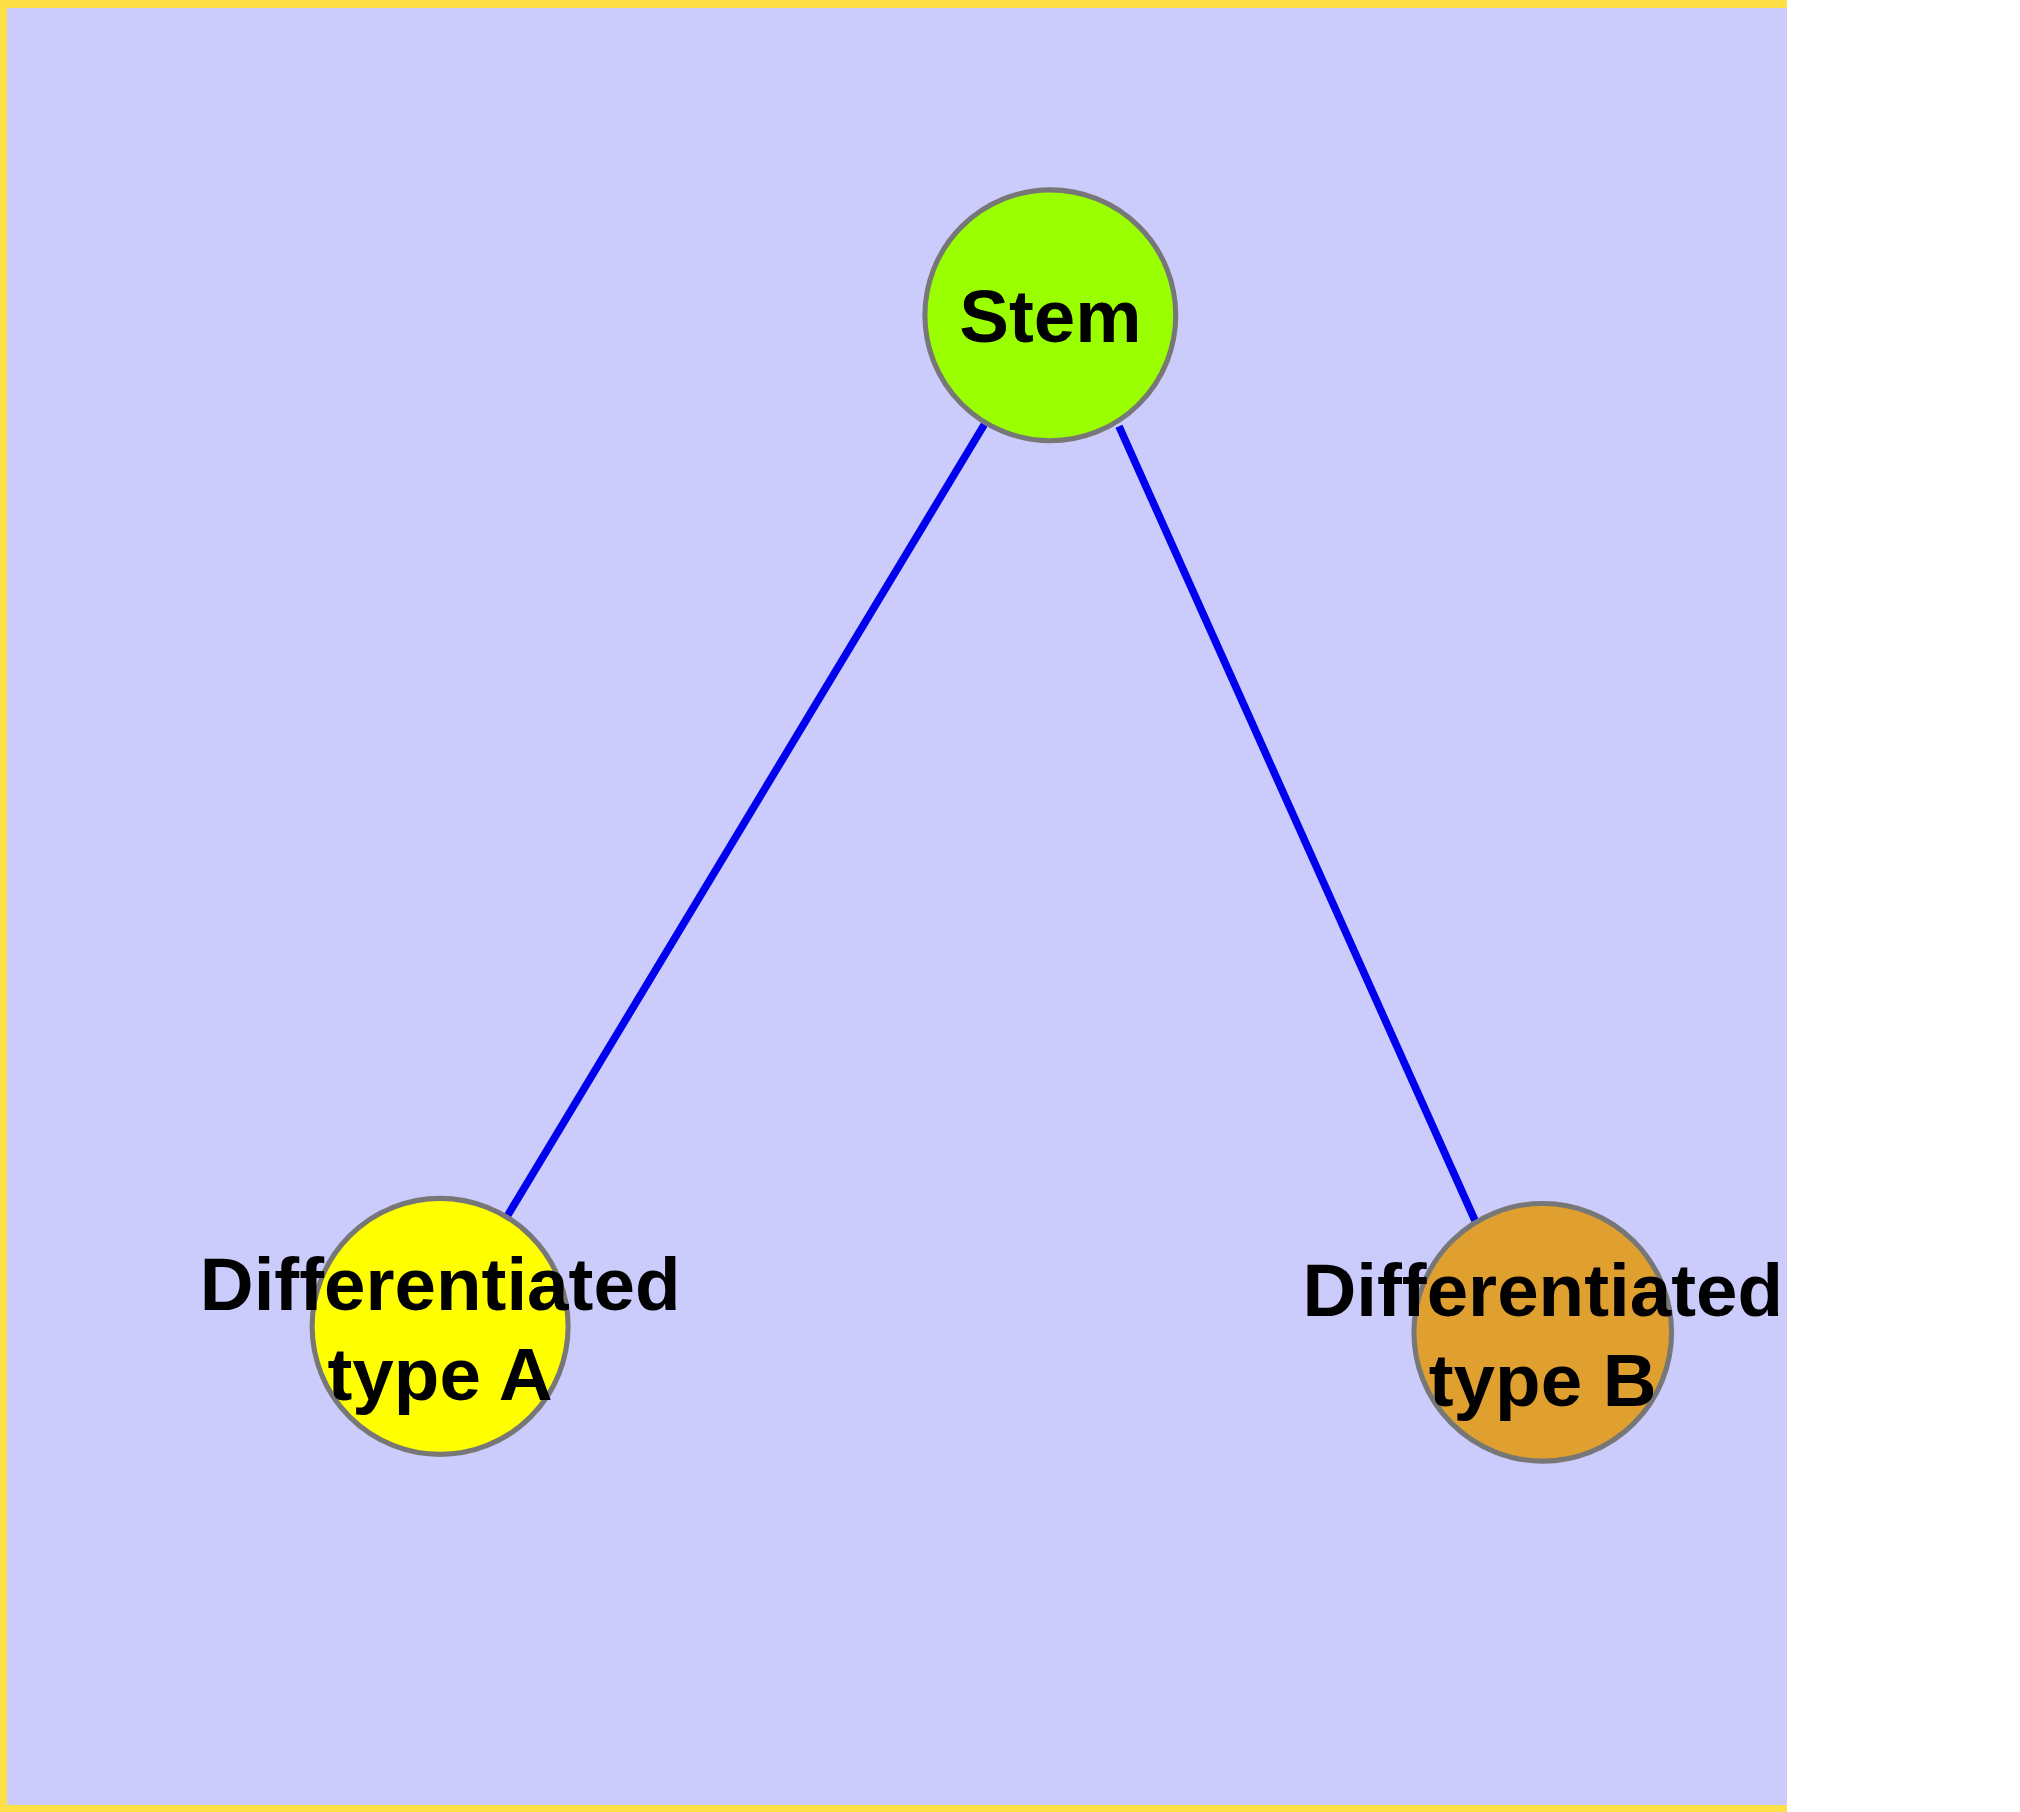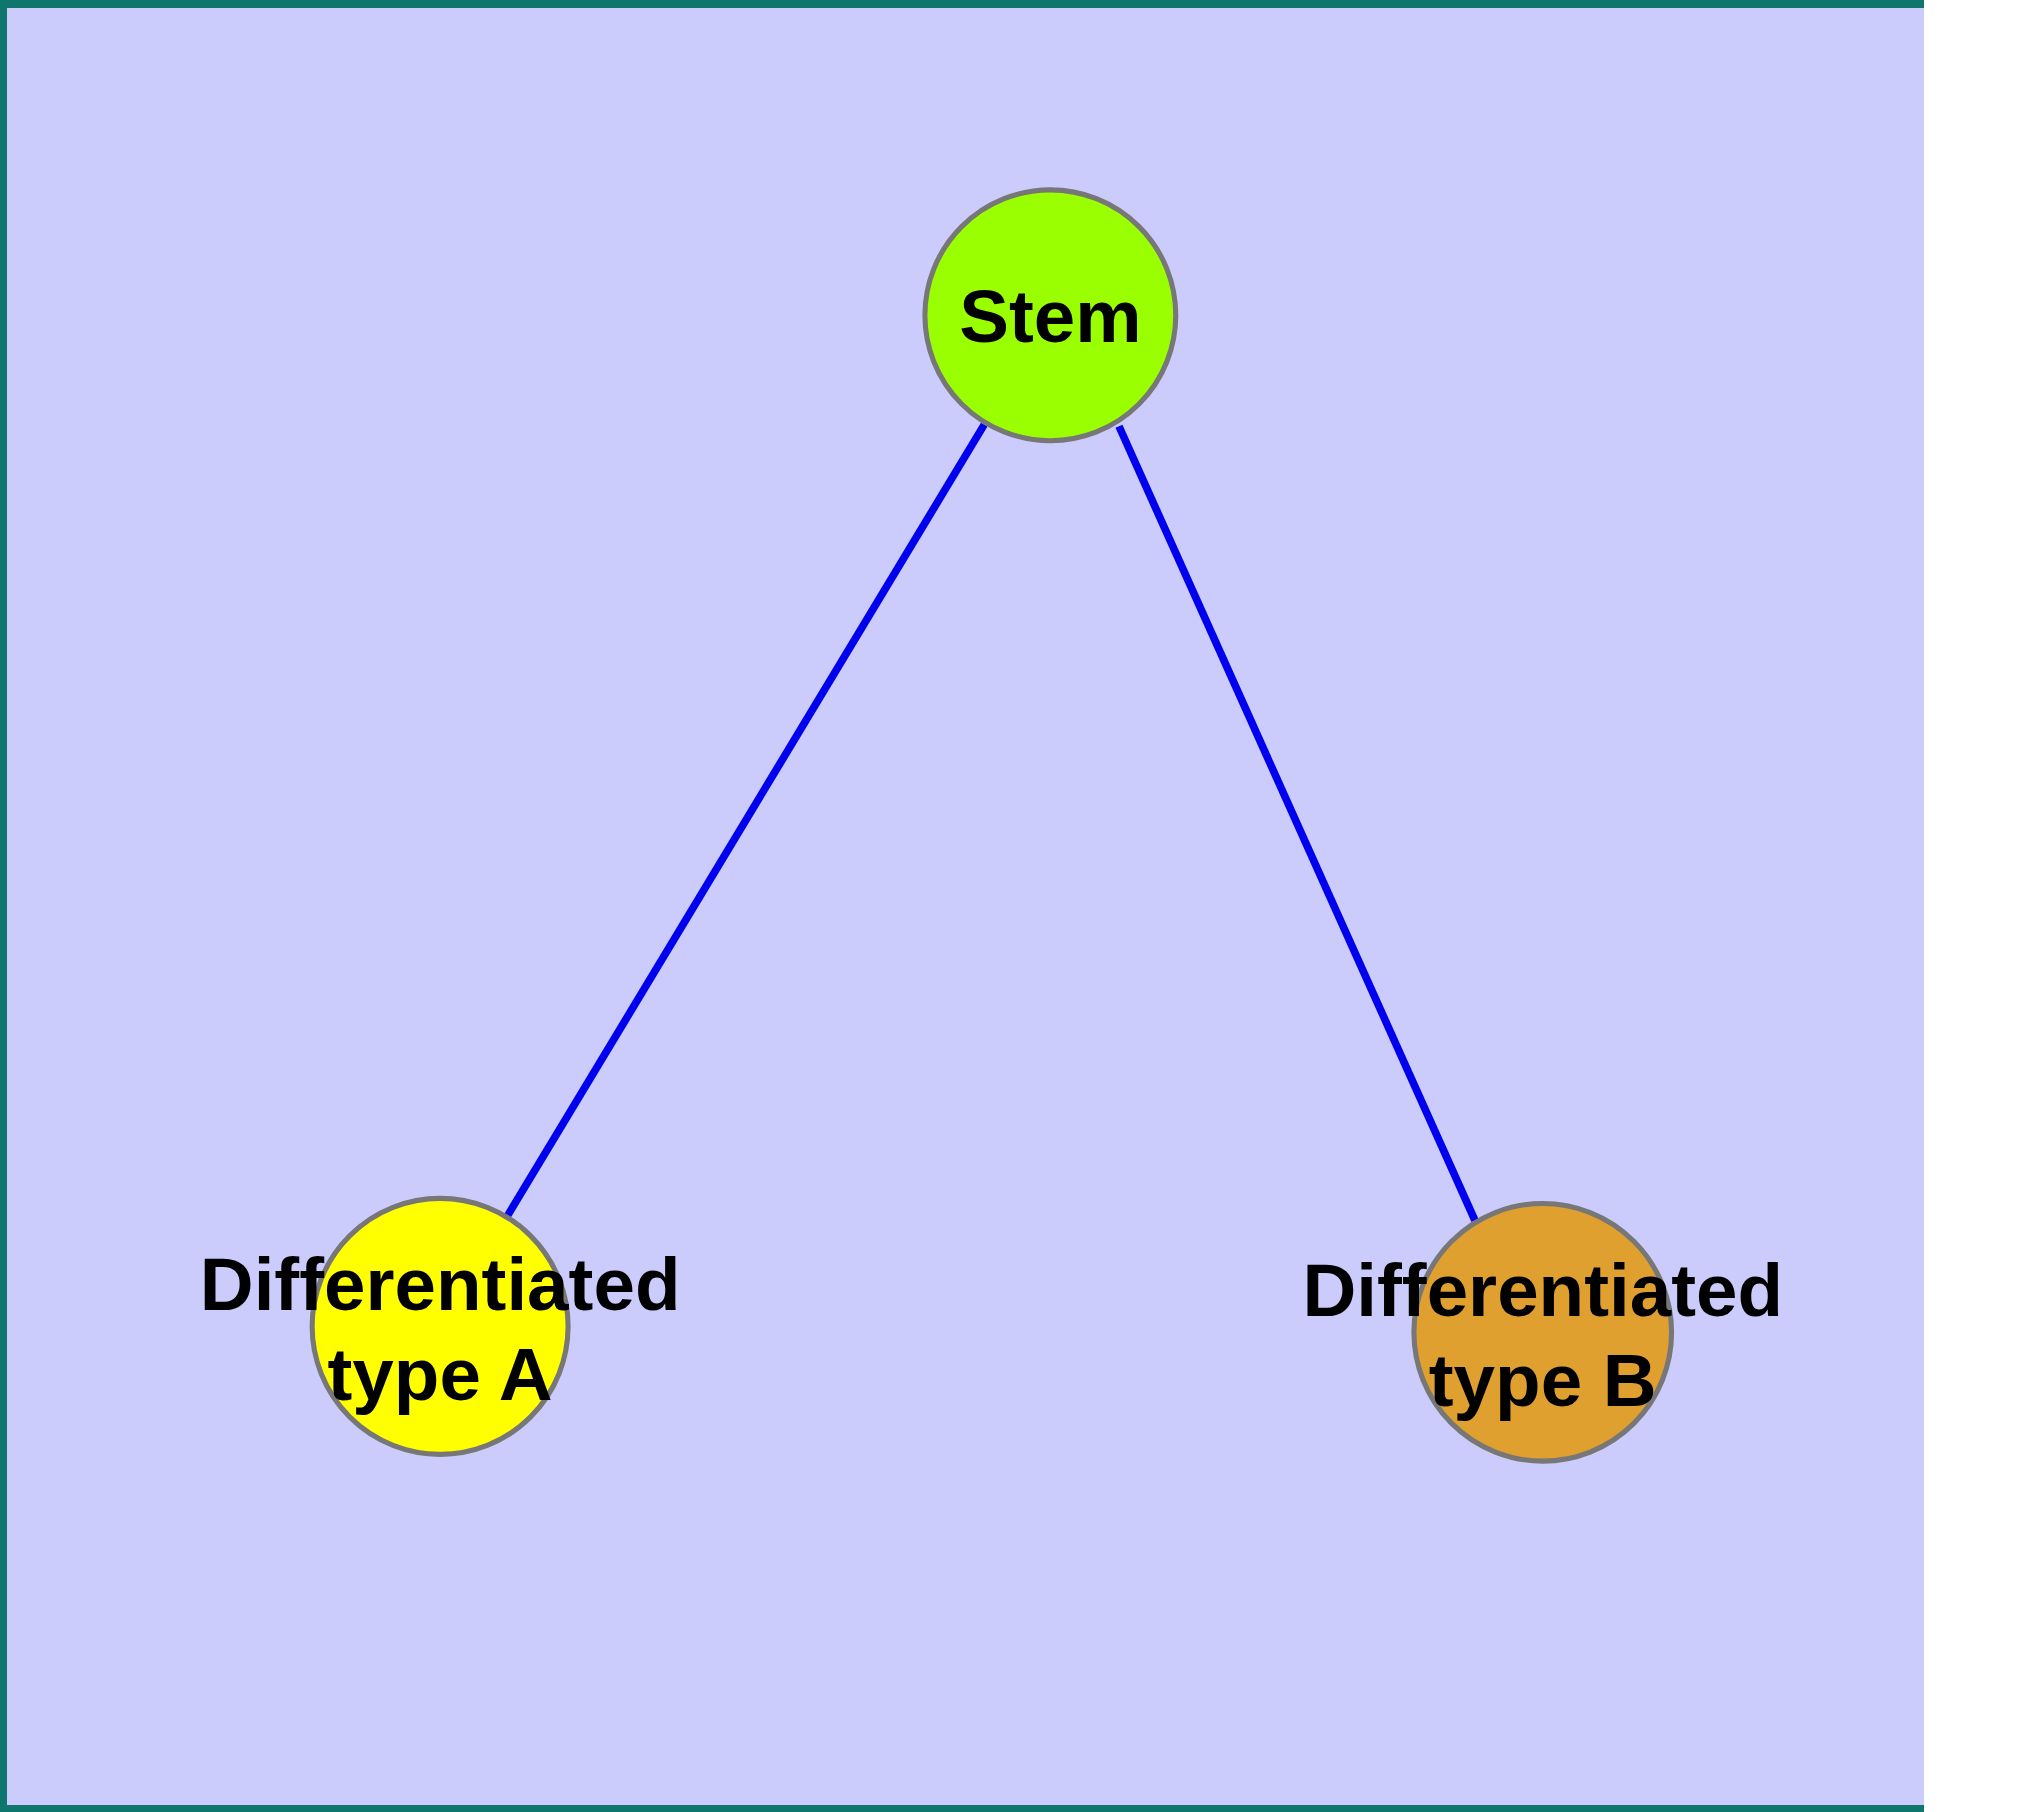--- a/index.html
+++ b/index.html
@@ -3,23 +3,23 @@
 <meta charset="utf-8">
 <title>Cell Differentiation Graph</title>
 <style>
   html, body {
     margin: 0;
     padding: 0;
     background: #ffffff;
   }
   #canvas {
     position: relative;
-    width: 1924px;
+    width: 1787px;
     height: 1812px;
-    background: #0f766e;
+    background: #fde047;
     overflow: hidden;
     font-family: "Liberation Sans", "DejaVu Sans", sans-serif;
   }
   #plot-background {
     position: absolute;
     left: 6.8px;
     top: 7.6px;
     width: 2007px;
     height: 1797px;
     background: #ccccfc;

